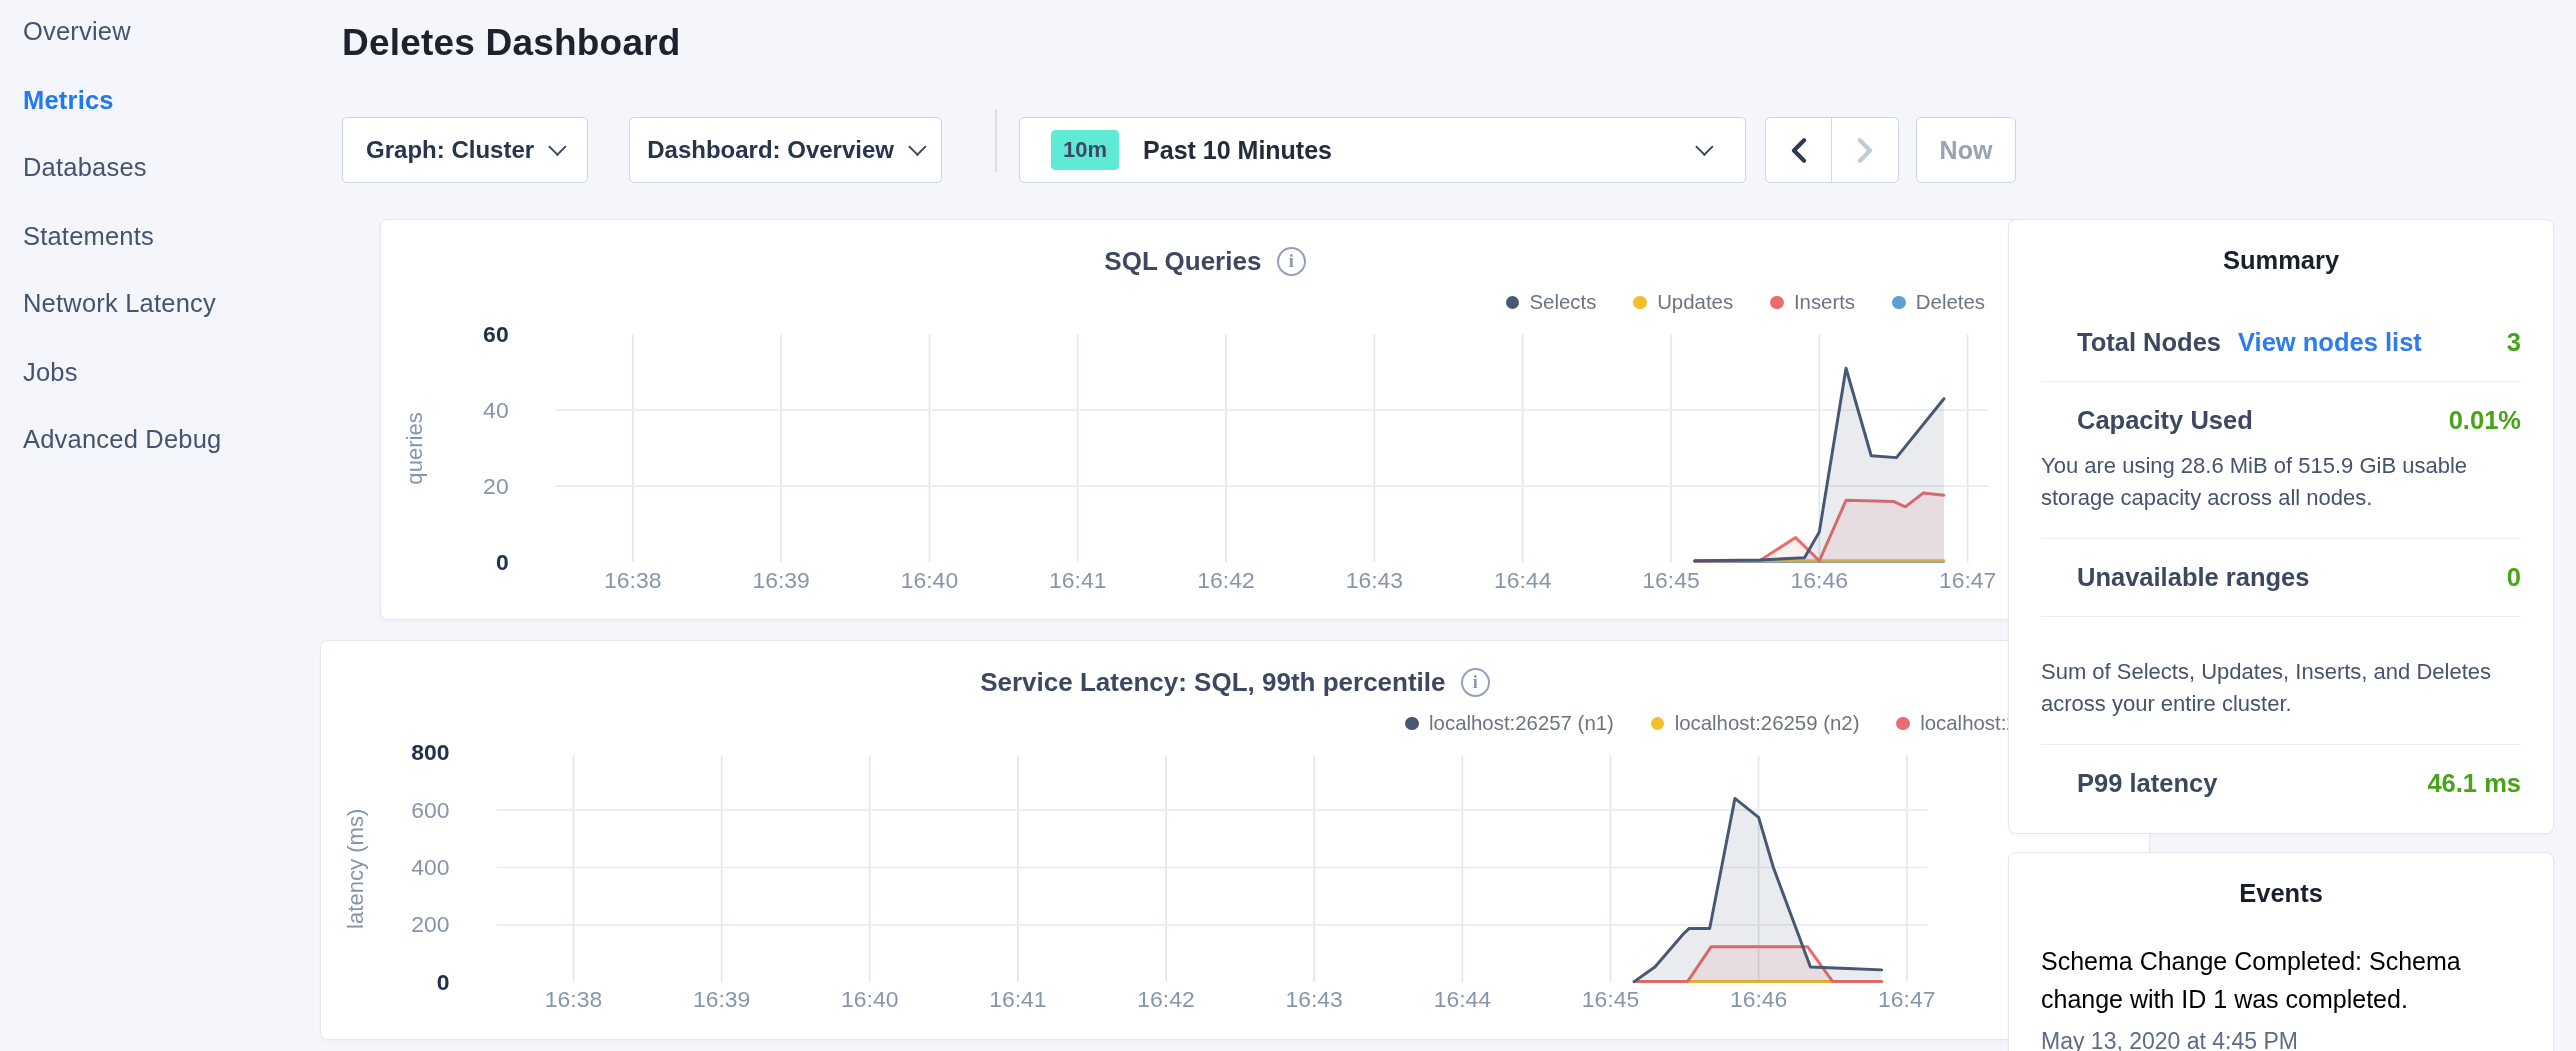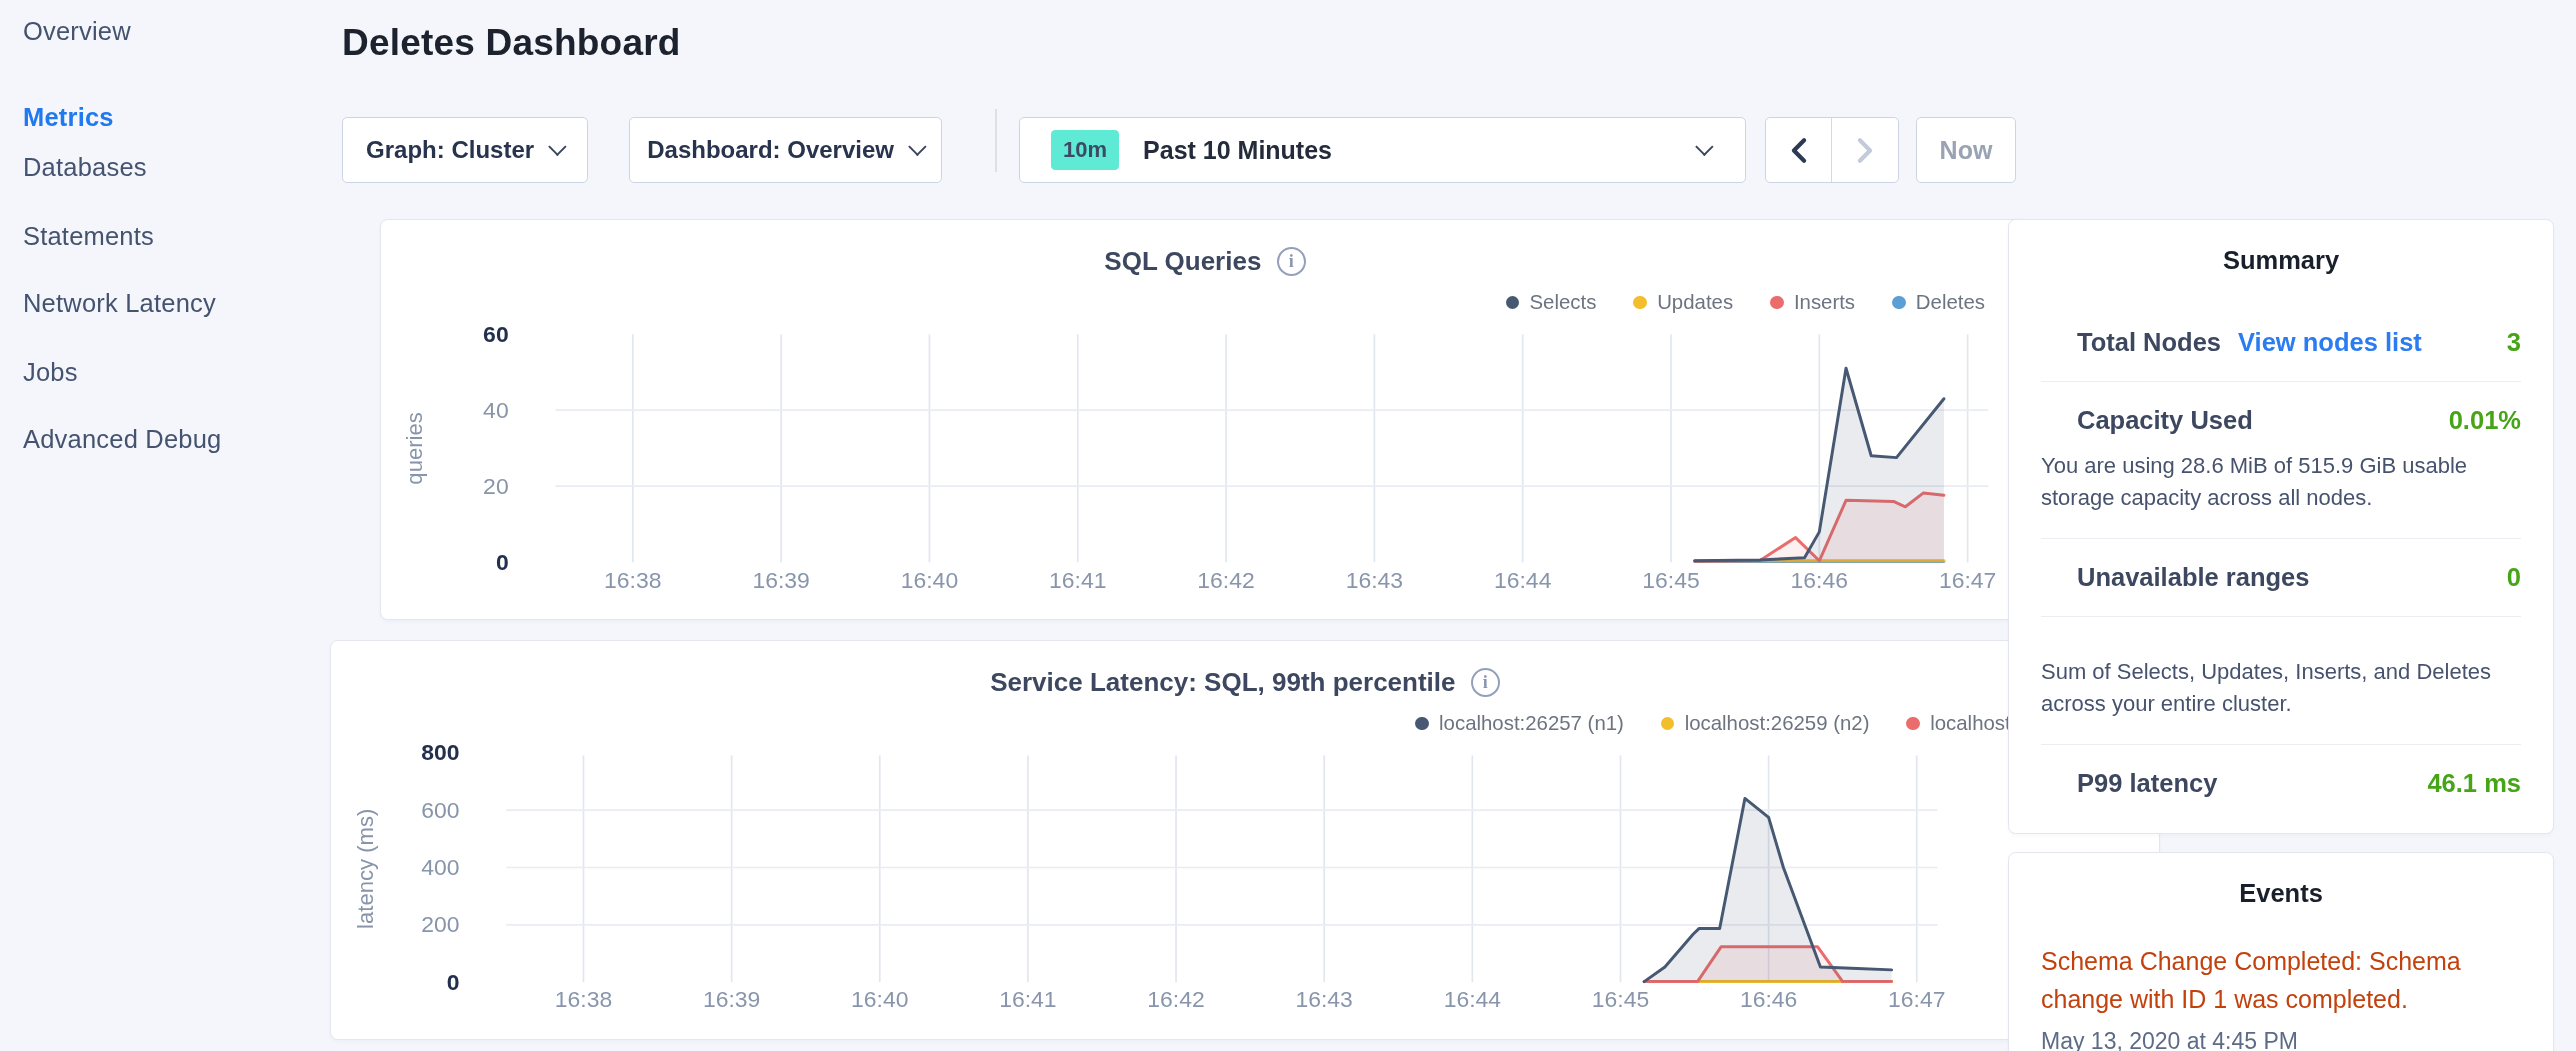--- a/index.html
+++ b/index.html
@@ -40,21 +40,21 @@
   .timepicker .caret { position:absolute; right:34px; margin:0; border-color:#39455e; }
   .nav-group { left:1765px; width:134px; padding:0; }
   .nav-half { width:50%; height:100%; display:flex; align-items:center; justify-content:center; }
   .nav-half:first-child { border-right:1.7px solid #d3dae6; }
   .now-btn { left:1916px; width:100px; }
   .now-label { font-size:25px; font-weight:700; color:#99a3b3; }
   
   .card { position:absolute; background:#fff; border:1.7px solid #e3e6ee; border-radius:7.7px;
           box-shadow:0 1.7px 3.4px rgba(40,50,80,.03); }
   .chart-card-1 { left:340px; top:219px; width:1650px; height:401px;margin-left:40px; }
-  .chart-card-2 { left:330px; top:640px; width:1830px; height:400px; }
+  .chart-card-2 { left:320px; top:640px; width:1830px; height:400px; }
   .chart-title-row { position:absolute; left:0; top:25.5px; width:100%; display:flex;
                      align-items:center; justify-content:center; gap:15.3px; }
   .chart-title { font-size:26px; font-weight:700; color:#3d4860; }
   .info-icon { width:29px; height:29px; border:2.6px solid #94a0bb; border-radius:50%;
                display:flex; align-items:center; justify-content:center; font-size:18px;
                font-weight:600; color:#8a96b1; font-family:"Liberation Serif", serif; cursor:pointer; }
   .legend-row { position:absolute; top:71px; right:44px; display:flex; gap:37px; align-items:center; }
   .legend-item { display:flex; align-items:center; gap:10.2px; cursor:pointer; }
   .legend-dot { width:13.6px; height:13.6px; border-radius:50%; background:#888; }
   .legend-label { font-size:20.4px; color:#6b7480; }
@@ -68,29 +68,29 @@
   .panel-title { text-align:center; font-size:25.5px; font-weight:700; color:#191f2b; }
   .sum-row { padding:24px 0; border-top:1.7px solid #eaedf2; }
   .sum-row.first { border-top:none; margin-top:29px; }
   .sum-head { display:flex; align-items:baseline;margin-left:36px; }
   .sum-label { font-size:25.5px; font-weight:700; color:#3d4860; }
   .sum-link { font-size:25.5px; font-weight:600; color:#2b7cf0; margin-left:17px; cursor:pointer; }
   .sum-value { margin-left:auto; font-size:25.5px; font-weight:700; color:#46a417; }
   .sum-sub { margin-top:15.3px; font-size:22px; line-height:32px; color:#47536e; }
   
   .events-card { left:2008px; top:852px; width:546px; height:255px; padding:25.5px 32px 0 32px; }
-  .event-msg { margin-top:34px; font-size:25px; line-height:38px; color:#c2410c; }
+  .event-msg { margin-top:34px; font-size:25px; line-height:38px; color:#000000; }
   .event-time { margin-top:10.2px; font-size:23px; color:#5d6b87; }
 </style>
 </head>
 <body>
 
 <nav class="sidebar">
   <div class="side-item" style="top:17px">Overview</div>
-  <div class="side-item active" style="top:103px">Metrics</div>
+  <div class="side-item active" style="top:86px">Metrics</div>
   <div class="side-item" style="top:153px">Databases</div>
   <div class="side-item" style="top:222px">Statements</div>
   <div class="side-item" style="top:289px">Network Latency</div>
   <div class="side-item" style="top:358px">Jobs</div>
   <div class="side-item" style="top:425px">Advanced Debug</div>
 </nav>
 
 <h1 class="page-title">Deletes Dashboard</h1>
 
 <div class="ctrl dd1">

